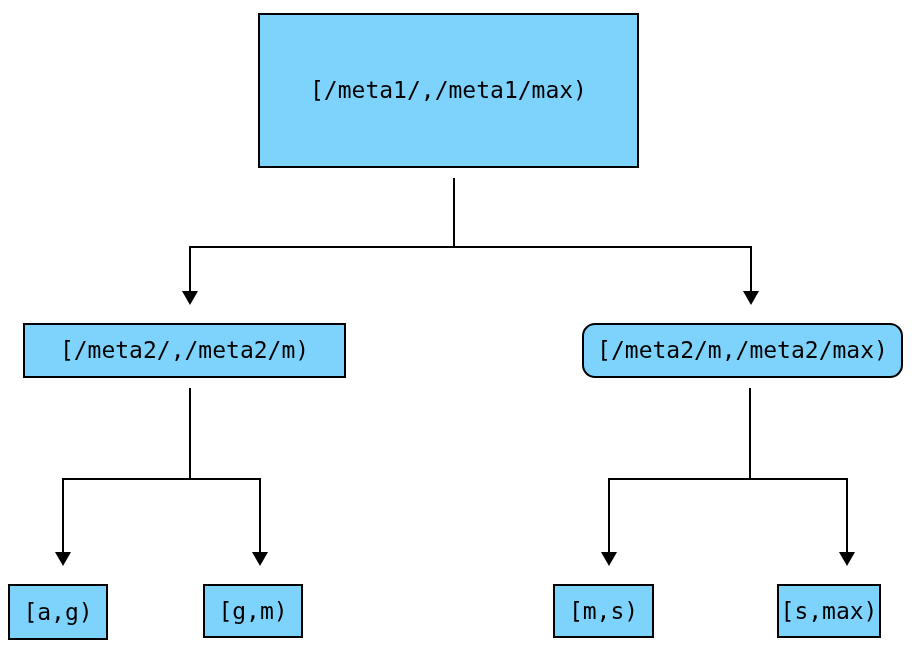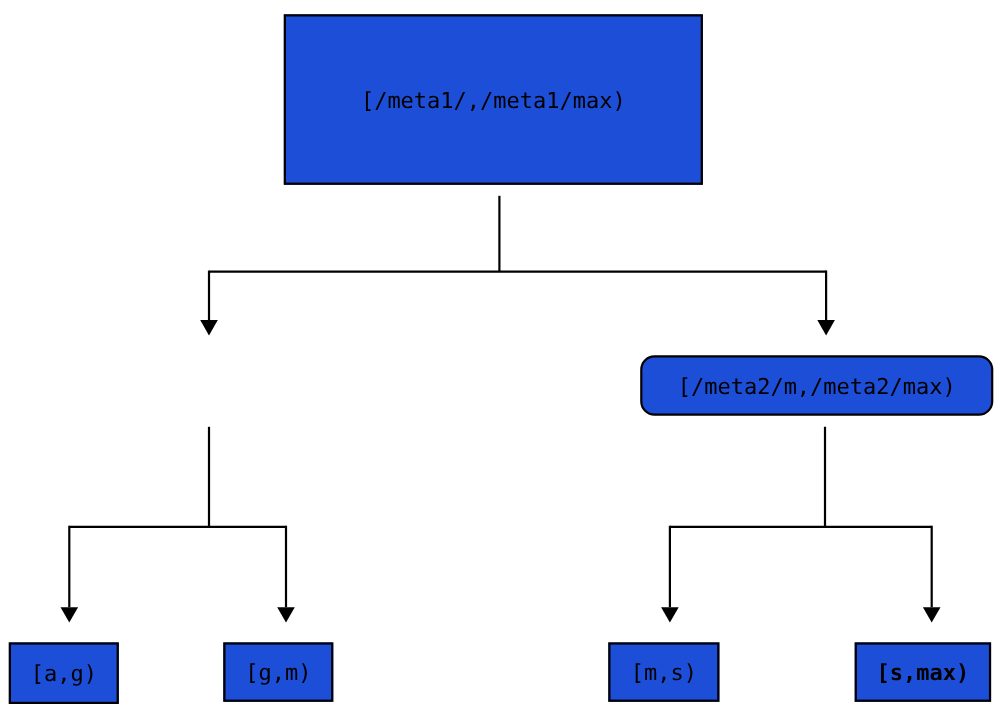--- a/index.html
+++ b/index.html
@@ -20,37 +20,37 @@
     top: 0;
     left: 0;
     width: 912px;
     height: 652px;
     display: block;
   }
   .node {
     position: absolute;
     box-sizing: border-box;
     border: 2px solid #000000;
-    background: #1d4ed8;
+    background: #7dd3fc;
     display: flex;
     align-items: center;
     justify-content: center;
-    font-size: 20px;
+    font-size: 23px;
     line-height: 1;
     color: #000000;
     white-space: pre;
     letter-spacing: 0;
   }
   .node-root      { left: 258px; top: 13px;  width: 381px; height: 155px; }
   .node-left      { left: 23px;  top: 323px; width: 323px; height: 55px; }
   .node-right     { left: 582px; top: 323px; width: 321px; height: 55px; border-radius: 13px; }
   .node-leaf-ag   { left: 8px;   top: 584px; width: 100px; height: 56px; }
   .node-leaf-gm   { left: 203px; top: 584px; width: 100px; height: 54px; }
   .node-leaf-ms   { left: 553px; top: 584px; width: 101px; height: 54px; }
-  .node-leaf-smax { left: 777px; top: 584px; width: 124px; height: 54px; font-weight: bold; }
+  .node-leaf-smax { left: 777px; top: 584px; width: 104px; height: 54px; }
   .edge {
     stroke: #000000;
     stroke-width: 2;
     fill: none;
   }
   .arrowhead {
     fill: #000000;
     stroke: none;
   }
 </style>
@@ -78,20 +78,21 @@
     <path class="edge" d="M750 388 V479"></path>
     <path class="edge" d="M609 479 H847"></path>
     <path class="edge" d="M609 478 V552"></path>
     <path class="edge" d="M847 478 V552"></path>
     <polygon class="arrowhead" points="601,552 617,552 609,566"></polygon>
     <polygon class="arrowhead" points="839,552 855,552 847,566"></polygon>
   </svg>
 
   <div class="node node-root">[/meta1/,/meta1/max)</div>
 
+  <div class="node node-left">[/meta2/,/meta2/m)</div>
 
   <div class="node node-right">[/meta2/m,/meta2/max)</div>
 
   <div class="node node-leaf-ag">[a,g)</div>
 
   <div class="node node-leaf-gm">[g,m)</div>
 
   <div class="node node-leaf-ms">[m,s)</div>
 
   <div class="node node-leaf-smax">[s,max)</div>

